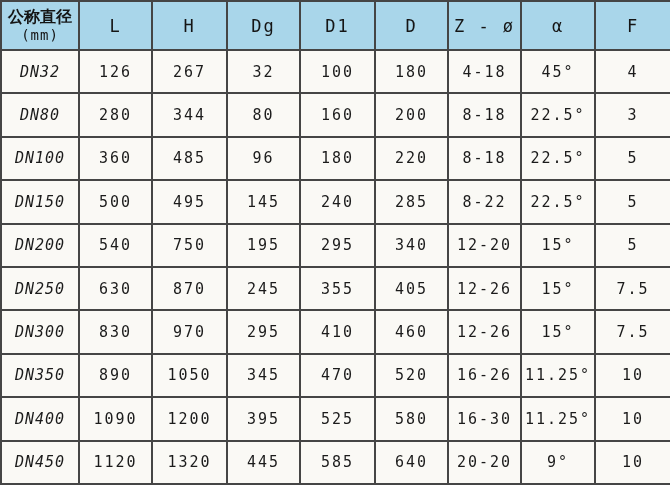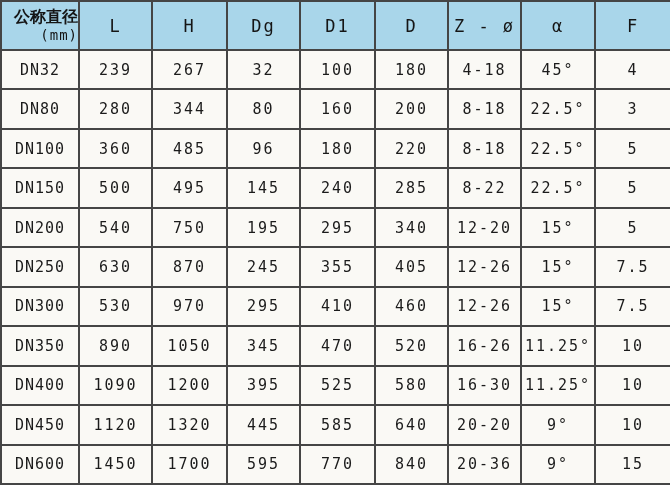--- a/index.html
+++ b/index.html
@@ -36,21 +36,20 @@
     font-size: 17px;
     font-weight: normal;
     height: 47px;
     letter-spacing: 2px;
   }
   .spec-table thead th.corner-cell {
     font-weight: bold;
     letter-spacing: 0;
     font-size: 15px;
     line-height: 1.25;
-    text-align: right;
   }
   .corner-title {
     display: block;
     font-size: 16px;
     font-weight: bold;
     letter-spacing: 0;
     font-family: "DejaVu Sans", "Liberation Sans", sans-serif;
   }
   .corner-sub {
     display: block;
@@ -60,20 +59,21 @@
   }
   .spec-table tbody td {
     background: #faf9f5;
     color: #1b1b1b;
     font-size: 15px;
     letter-spacing: 2px;
     height: 27px;
   }
   .spec-table tbody td.row-label {
     letter-spacing: 1px;
+    font-style: italic;
   }
 </style>
 </head>
 <body>
 
 <div class="table-wrap">
   <table class="spec-table">
     <colgroup>
       <col style="width:78px">
         <col style="width:73px">
@@ -99,21 +99,21 @@
           <th>D</th>
           <th>Z - ø</th>
           <th>α</th>
           <th>F</th>
         </tr>
     </thead>
     <tbody id="table-body">
 
     <tr>
           <td class="row-label">DN32</td>
-          <td>239</td>
+          <td>126</td>
           <td>267</td>
           <td>32</td>
           <td>100</td>
           <td>180</td>
           <td>4-18</td>
           <td>45°</td>
           <td>4</td>
         </tr>
         <tr>
           <td class="row-label">DN80</td>
@@ -165,21 +165,21 @@
           <td>870</td>
           <td>245</td>
           <td>355</td>
           <td>405</td>
           <td>12-26</td>
           <td>15°</td>
           <td>7.5</td>
         </tr>
         <tr>
           <td class="row-label">DN300</td>
-          <td>530</td>
+          <td>830</td>
           <td>970</td>
           <td>295</td>
           <td>410</td>
           <td>460</td>
           <td>12-26</td>
           <td>15°</td>
           <td>7.5</td>
         </tr>
         <tr>
           <td class="row-label">DN350</td>
@@ -207,26 +207,15 @@
           <td class="row-label">DN450</td>
           <td>1120</td>
           <td>1320</td>
           <td>445</td>
           <td>585</td>
           <td>640</td>
           <td>20-20</td>
           <td>9°</td>
           <td>10</td>
         </tr>
-        <tr>
-          <td class="row-label">DN600</td>
-          <td>1450</td>
-          <td>1700</td>
-          <td>595</td>
-          <td>770</td>
-          <td>840</td>
-          <td>20-36</td>
-          <td>9°</td>
-          <td>15</td>
-        </tr>
       </tbody>
   </table>
 </div>
 
 </body></html>

